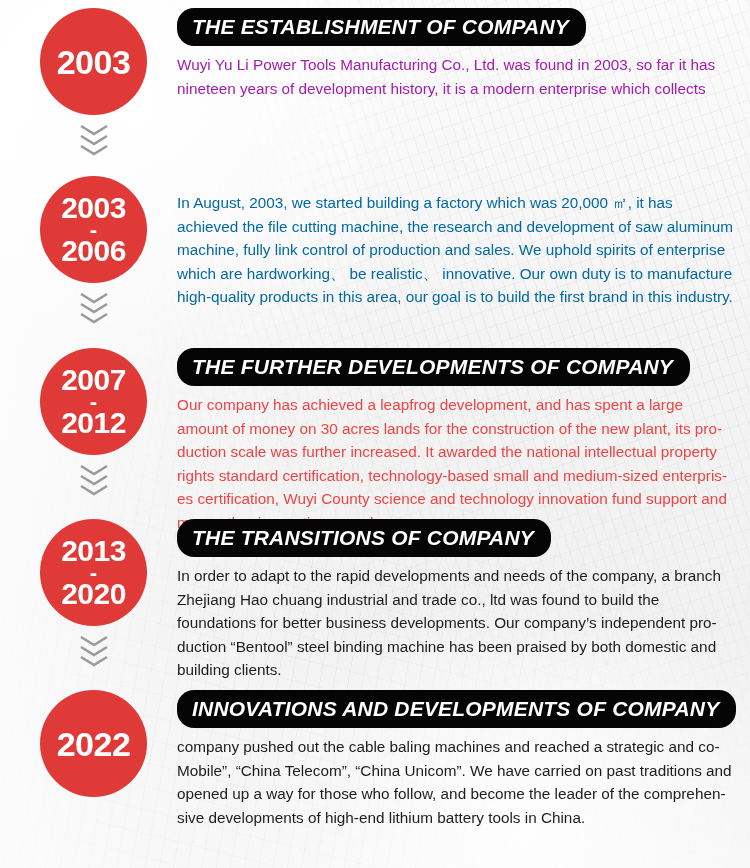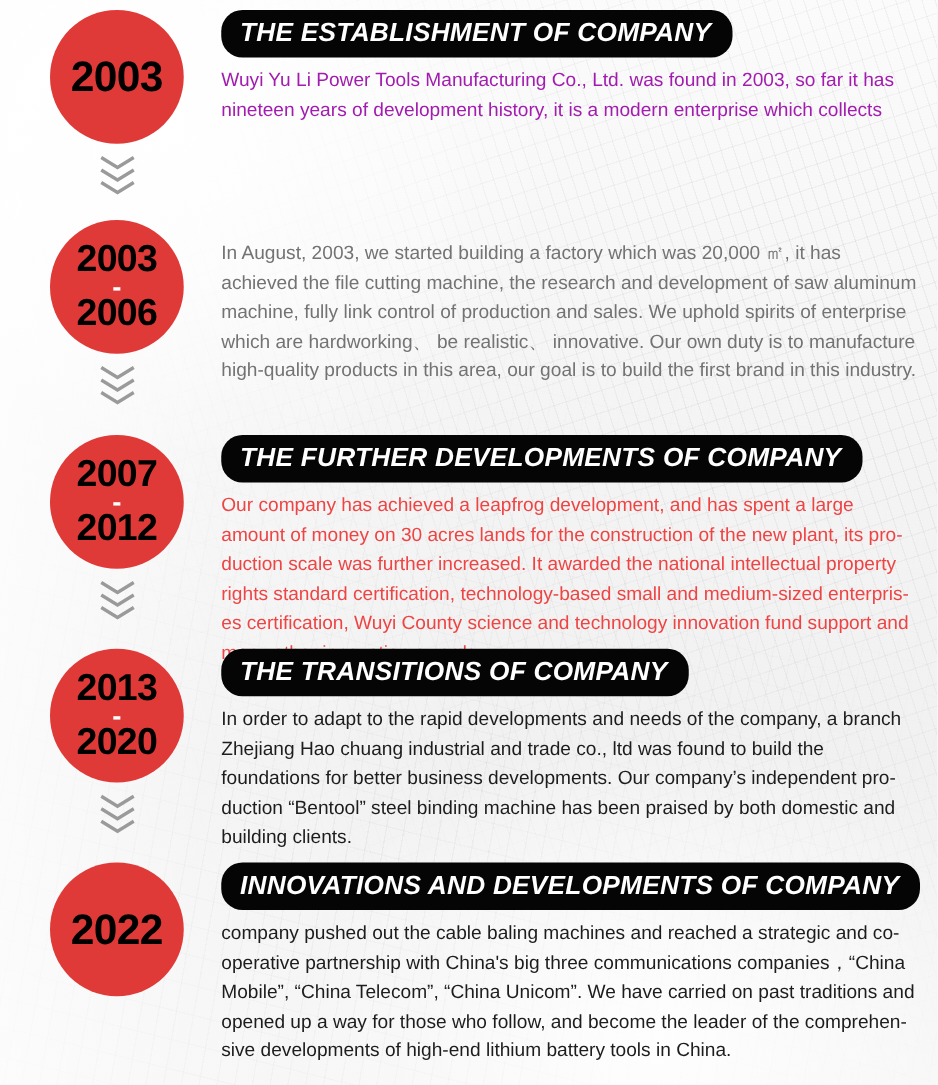--- a/index.html
+++ b/index.html
@@ -100,21 +100,21 @@
     height: 107px;
     border-radius: 50%;
     background: #e03a38;
     display: flex;
     flex-direction: column;
     align-items: center;
     justify-content: center;
     box-sizing: border-box;
   }
   .year-line {
-    color: #000000;
+    color: #ffffff;
     font-weight: bold;
     font-size: 30px;
     line-height: 30px;
     letter-spacing: -0.5px;
     font-family: "Liberation Sans", sans-serif;
   }
   .year-circle.single .year-line {
     font-size: 34px;
     line-height: 34px;
   }
@@ -222,21 +222,21 @@
             </svg>
             <svg width="30" height="13" viewBox="0 0 30 13" class="chev">
               <path d="M2 2 L15 10 L28 2" fill="none" stroke="#9A9A9A" stroke-width="2.6" stroke-linecap="butt" stroke-linejoin="miter"></path>
             </svg>
             <svg width="30" height="13" viewBox="0 0 30 13" class="chev">
               <path d="M2 2 L15 10 L28 2" fill="none" stroke="#9A9A9A" stroke-width="2.6" stroke-linecap="butt" stroke-linejoin="miter"></path>
             </svg>
           </div>
         </div>
         <div class="content">
-          <div class="body-text" style="color: #737373; margin-top: 15px;">
+          <div class="body-text" style="color: #0369a1; margin-top: 15px;">
             <span class="ln">In August, 2003, we started building a factory which was 20,000 ㎡, it has</span>
             <span class="ln">achieved the file cutting machine, the research and development of saw aluminum</span>
             <span class="ln">machine, fully link control of production and sales. We uphold spirits of enterprise</span>
             <span class="ln">which are hardworking、 be realistic、 innovative. Our own duty is to manufacture</span>
             <span class="ln">high-quality products in this area, our goal is to build the first brand in this industry.</span>
           </div>
         </div>
       </div>
       <div class="row" style="top: 348px;">
         <div class="marker">
@@ -302,21 +302,20 @@
       <div class="row" style="top: 690px;">
         <div class="marker">
           <div class="year-circle single" style="background: rgb(224, 58, 56);">
             <div class="year-line">2022</div>
           </div>
         </div>
         <div class="content">
           <div><div class="pill" style="background: rgb(5, 5, 5);">INNOVATIONS AND DEVELOPMENTS OF COMPANY</div></div>
           <div class="body-text" style="color: rgb(29, 29, 29);">
             <span class="ln">company pushed out the cable baling machines and reached a strategic and co-</span>
-            <span class="ln">operative partnership with China's big three communications companies，“China</span>
             <span class="ln">Mobile”, “China Telecom”, “China Unicom”. We have carried on past traditions and</span>
             <span class="ln">opened up a way for those who follow, and become the leader of the comprehen-</span>
             <span class="ln">sive developments of high-end lithium battery tools in China.</span>
           </div>
         </div>
       </div>
     </div>
 
 </div>
 

